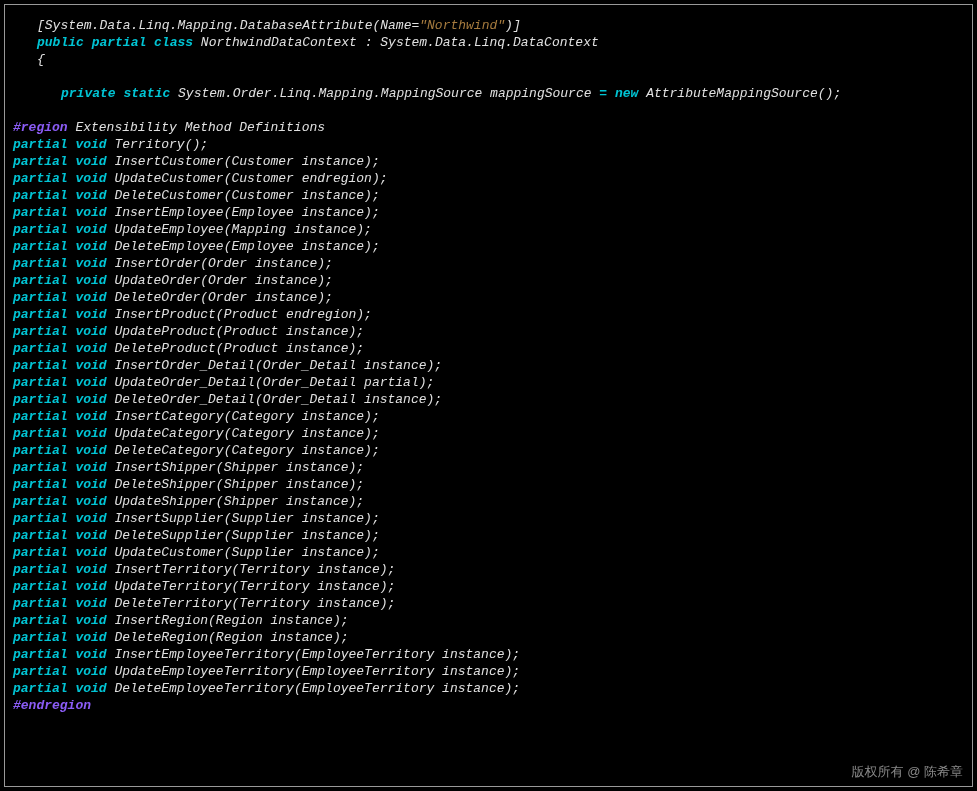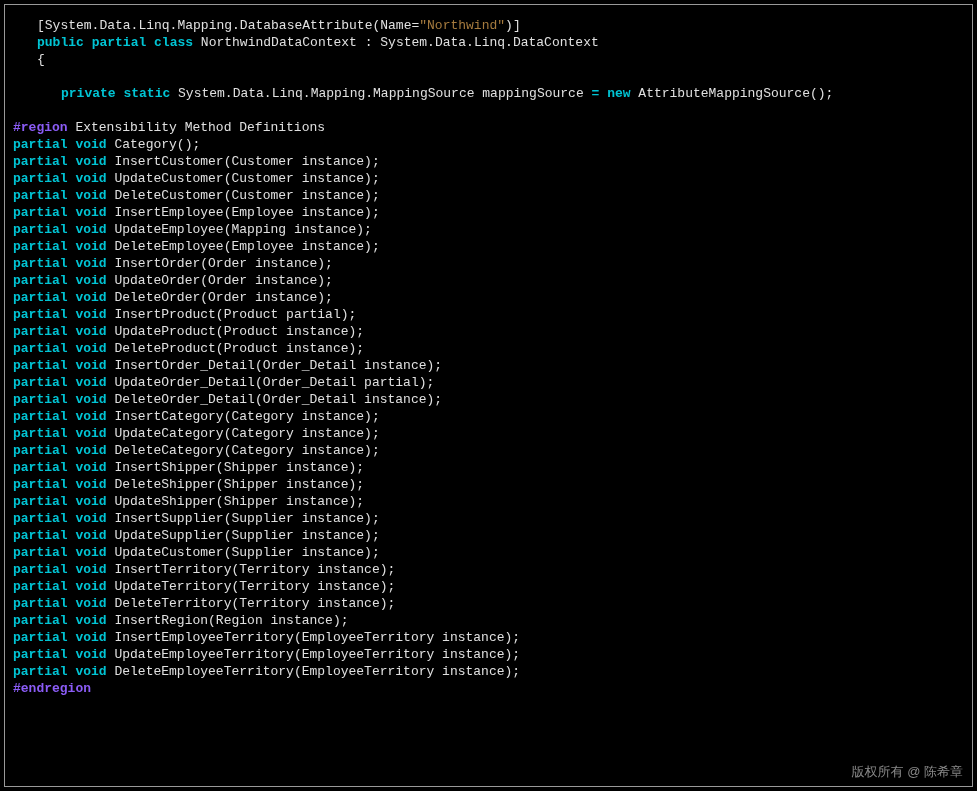--- a/index.html
+++ b/index.html
@@ -13,21 +13,21 @@
       height: 791px;
       position: relative;
       overflow: hidden;
     }
     .frame {
       border: 1px solid #999;
       padding: 12px 8px;
       background: #000;
       height: 100%;
     }
-    .line { white-space: pre; line-height: 17px; }
+    .line { white-space: pre; line-height: 17px; font-style: italic; }
     .indent1 { padding-left: 24px; }
     .indent2 { padding-left: 48px; }
     .attr { color: #e0e0e0; }
     .string { color: #a67b3e; }
     .kw { color: #00c4d4; font-weight: bold; }
     .txt { color: #e0e0e0; }
     .region { color: #8b5cf6; font-weight: bold; }
     .regtxt { color: #e0e0e0; }
     .op { color: #00c4d4; font-weight: bold; }
     .watermark {
@@ -45,56 +45,57 @@
 <div class="frame">
 
   <div class="line indent1"><span class="attr">[System.Data.Linq.Mapping.DatabaseAttribute(Name=</span><span class="string">"Northwind"</span><span class="attr">)]</span></div>
 
   <div class="line indent1"><span class="kw">public</span><span class="txt"> </span><span class="kw">partial</span><span class="txt"> </span><span class="kw">class</span><span class="txt"> NorthwindDataContext : System.Data.Linq.DataContext</span></div>
 
   <div class="line indent1"><span class="txt">{</span></div>
 
   <div class="line">&nbsp;</div>
 
-  <div class="line indent2"><span class="kw">private</span><span class="txt"> </span><span class="kw">static</span><span class="txt"> System.Data.Linq.Mapping.MappingSource mappingSource </span><span class="op">=</span><span class="kw"> new</span><span class="txt"> AttributeMappingSource();</span></div>
+  <div class="line indent2"><span class="kw">private</span><span class="txt"> </span><span class="kw">static</span><span class="txt"> System.Order.Linq.Mapping.MappingSource mappingSource </span><span class="op">=</span><span class="kw"> new</span><span class="txt"> AttributeMappingSource();</span></div>
 
   <div class="line">&nbsp;</div>
 
   <div class="line"><span class="region">#region</span><span class="regtxt"> Extensibility Method Definitions</span></div>
 
   <div id="partials-container">
-      <div class="line"><span class="kw">partial</span><span class="txt"> </span><span class="kw">void</span><span class="txt"> </span><span class="txt">Category();</span></div>
+      <div class="line"><span class="kw">partial</span><span class="txt"> </span><span class="kw">void</span><span class="txt"> </span><span class="txt">Territory();</span></div>
       <div class="line"><span class="kw">partial</span><span class="txt"> </span><span class="kw">void</span><span class="txt"> </span><span class="txt">InsertCustomer(Customer instance);</span></div>
-      <div class="line"><span class="kw">partial</span><span class="txt"> </span><span class="kw">void</span><span class="txt"> </span><span class="txt">UpdateCustomer(Customer instance);</span></div>
+      <div class="line"><span class="kw">partial</span><span class="txt"> </span><span class="kw">void</span><span class="txt"> </span><span class="txt">UpdateCustomer(Customer endregion);</span></div>
       <div class="line"><span class="kw">partial</span><span class="txt"> </span><span class="kw">void</span><span class="txt"> </span><span class="txt">DeleteCustomer(Customer instance);</span></div>
       <div class="line"><span class="kw">partial</span><span class="txt"> </span><span class="kw">void</span><span class="txt"> </span><span class="txt">InsertEmployee(Employee instance);</span></div>
       <div class="line"><span class="kw">partial</span><span class="txt"> </span><span class="kw">void</span><span class="txt"> </span><span class="txt">UpdateEmployee(Mapping instance);</span></div>
       <div class="line"><span class="kw">partial</span><span class="txt"> </span><span class="kw">void</span><span class="txt"> </span><span class="txt">DeleteEmployee(Employee instance);</span></div>
       <div class="line"><span class="kw">partial</span><span class="txt"> </span><span class="kw">void</span><span class="txt"> </span><span class="txt">InsertOrder(Order instance);</span></div>
       <div class="line"><span class="kw">partial</span><span class="txt"> </span><span class="kw">void</span><span class="txt"> </span><span class="txt">UpdateOrder(Order instance);</span></div>
       <div class="line"><span class="kw">partial</span><span class="txt"> </span><span class="kw">void</span><span class="txt"> </span><span class="txt">DeleteOrder(Order instance);</span></div>
-      <div class="line"><span class="kw">partial</span><span class="txt"> </span><span class="kw">void</span><span class="txt"> </span><span class="txt">InsertProduct(Product partial);</span></div>
+      <div class="line"><span class="kw">partial</span><span class="txt"> </span><span class="kw">void</span><span class="txt"> </span><span class="txt">InsertProduct(Product endregion);</span></div>
       <div class="line"><span class="kw">partial</span><span class="txt"> </span><span class="kw">void</span><span class="txt"> </span><span class="txt">UpdateProduct(Product instance);</span></div>
       <div class="line"><span class="kw">partial</span><span class="txt"> </span><span class="kw">void</span><span class="txt"> </span><span class="txt">DeleteProduct(Product instance);</span></div>
       <div class="line"><span class="kw">partial</span><span class="txt"> </span><span class="kw">void</span><span class="txt"> </span><span class="txt">InsertOrder_Detail(Order_Detail instance);</span></div>
       <div class="line"><span class="kw">partial</span><span class="txt"> </span><span class="kw">void</span><span class="txt"> </span><span class="txt">UpdateOrder_Detail(Order_Detail partial);</span></div>
       <div class="line"><span class="kw">partial</span><span class="txt"> </span><span class="kw">void</span><span class="txt"> </span><span class="txt">DeleteOrder_Detail(Order_Detail instance);</span></div>
       <div class="line"><span class="kw">partial</span><span class="txt"> </span><span class="kw">void</span><span class="txt"> </span><span class="txt">InsertCategory(Category instance);</span></div>
       <div class="line"><span class="kw">partial</span><span class="txt"> </span><span class="kw">void</span><span class="txt"> </span><span class="txt">UpdateCategory(Category instance);</span></div>
       <div class="line"><span class="kw">partial</span><span class="txt"> </span><span class="kw">void</span><span class="txt"> </span><span class="txt">DeleteCategory(Category instance);</span></div>
       <div class="line"><span class="kw">partial</span><span class="txt"> </span><span class="kw">void</span><span class="txt"> </span><span class="txt">InsertShipper(Shipper instance);</span></div>
       <div class="line"><span class="kw">partial</span><span class="txt"> </span><span class="kw">void</span><span class="txt"> </span><span class="txt">DeleteShipper(Shipper instance);</span></div>
       <div class="line"><span class="kw">partial</span><span class="txt"> </span><span class="kw">void</span><span class="txt"> </span><span class="txt">UpdateShipper(Shipper instance);</span></div>
       <div class="line"><span class="kw">partial</span><span class="txt"> </span><span class="kw">void</span><span class="txt"> </span><span class="txt">InsertSupplier(Supplier instance);</span></div>
-      <div class="line"><span class="kw">partial</span><span class="txt"> </span><span class="kw">void</span><span class="txt"> </span><span class="txt">UpdateSupplier(Supplier instance);</span></div>
+      <div class="line"><span class="kw">partial</span><span class="txt"> </span><span class="kw">void</span><span class="txt"> </span><span class="txt">DeleteSupplier(Supplier instance);</span></div>
       <div class="line"><span class="kw">partial</span><span class="txt"> </span><span class="kw">void</span><span class="txt"> </span><span class="txt">UpdateCustomer(Supplier instance);</span></div>
       <div class="line"><span class="kw">partial</span><span class="txt"> </span><span class="kw">void</span><span class="txt"> </span><span class="txt">InsertTerritory(Territory instance);</span></div>
       <div class="line"><span class="kw">partial</span><span class="txt"> </span><span class="kw">void</span><span class="txt"> </span><span class="txt">UpdateTerritory(Territory instance);</span></div>
       <div class="line"><span class="kw">partial</span><span class="txt"> </span><span class="kw">void</span><span class="txt"> </span><span class="txt">DeleteTerritory(Territory instance);</span></div>
       <div class="line"><span class="kw">partial</span><span class="txt"> </span><span class="kw">void</span><span class="txt"> </span><span class="txt">InsertRegion(Region instance);</span></div>
+      <div class="line"><span class="kw">partial</span><span class="txt"> </span><span class="kw">void</span><span class="txt"> </span><span class="txt">DeleteRegion(Region instance);</span></div>
       <div class="line"><span class="kw">partial</span><span class="txt"> </span><span class="kw">void</span><span class="txt"> </span><span class="txt">InsertEmployeeTerritory(EmployeeTerritory instance);</span></div>
       <div class="line"><span class="kw">partial</span><span class="txt"> </span><span class="kw">void</span><span class="txt"> </span><span class="txt">UpdateEmployeeTerritory(EmployeeTerritory instance);</span></div>
       <div class="line"><span class="kw">partial</span><span class="txt"> </span><span class="kw">void</span><span class="txt"> </span><span class="txt">DeleteEmployeeTerritory(EmployeeTerritory instance);</span></div>
     </div>
 
   <div class="line"><span class="region">#endregion</span></div>
 
 </div>
 
 <div class="watermark">版权所有 @ 陈希章</div>

